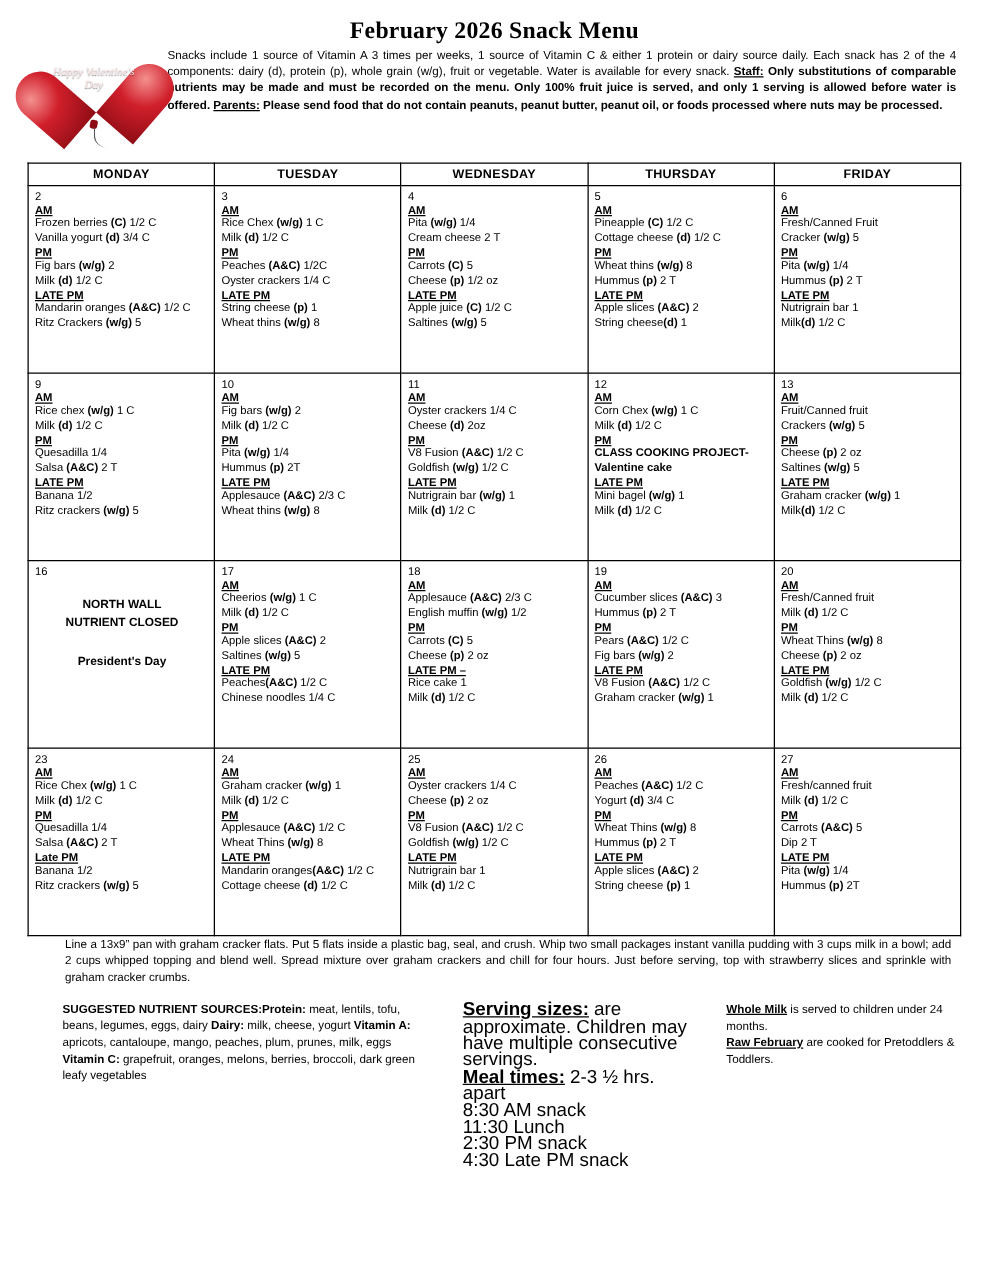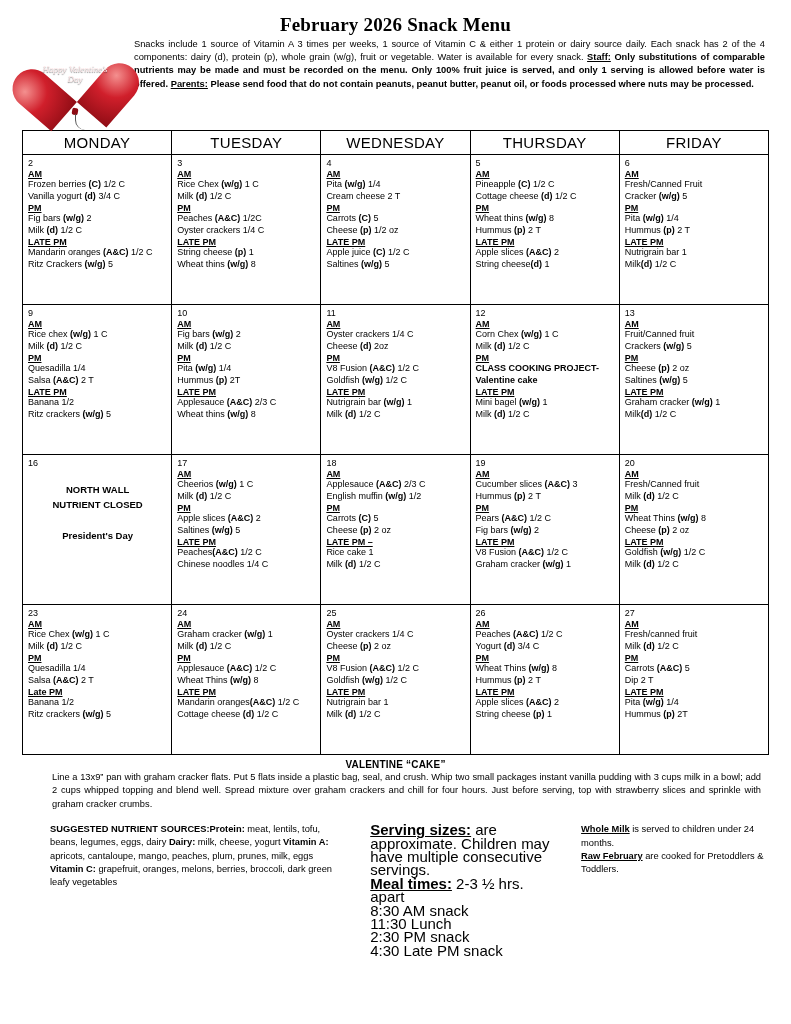--- a/index.html
+++ b/index.html
@@ -29,21 +29,21 @@
     margin-left: 112px;
     font-size: 9.3px;
     line-height: 13.2px;
     text-align: justify;
     padding-right: 4px;
   }
   .intro b { font-weight: bold; }
   .u { text-decoration: underline; }
 
   
-  .balloon { position: absolute; left: 6px; top: 14px; width: 100px; height: 104px; }
+  .balloon { position: absolute; left: 6px; top: 2px; width: 100px; height: 104px; }
   .heart-wrap { position: relative; width: 100px; height: 100px; }
   .heart {
     position: absolute; left: 8px; top: 12px; width: 78px; height: 70px;
     transform: rotate(-4deg);
   }
   .heart:before, .heart:after {
     content: ""; position: absolute; top: 0; width: 39px; height: 62px;
     background: radial-gradient(circle at 32% 26%, #f4908f 0%, #d01f2b 42%, #8d0c14 100%);
     border-radius: 39px 39px 0 0;
   }
@@ -67,21 +67,21 @@
   }
   .balloon-string {
     position: absolute; left: 47px; top: 86px; width: 10px; height: 16px;
     border-left: 1px solid #555; border-bottom-left-radius: 10px;
   }
 
   
   table.cal { border-collapse: collapse; width: 747px; table-layout: fixed; margin-top: 4px; }
   table.cal th, table.cal td { border: 1px solid #000; vertical-align: top; }
   table.cal th {
-    font-size: 15px; font-weight: normal; text-align: center; padding: 3px 0;
+    font-size: 10px; font-weight: bold; text-align: center; padding: 3px 0;
     font-family: "Liberation Sans", sans-serif; letter-spacing: .3px;
   }
   table.cal td { padding: 3px 4px 4px 5px; height: 150px; }
   .daynum { font-size: 9px; font-weight: normal; margin-bottom: 0px; }
   .seg { margin-top: 1px; }
   .seg-label { font-weight: bold; text-decoration: underline; font-size: 9px; }
   .line { font-size: 9px; line-height: 11.6px; }
   .line b { font-weight: bold; }
   .closed { text-align: center; font-weight: bold; font-size: 9.5px; line-height: 15px; padding-top: 14px; }
   .closed .sub { margin-top: 16px; }
@@ -489,21 +489,20 @@
               <div class="seg-label">LATE PM</div>
               <div class="line">Pita <b>(w/g)</b>  1/4</div>
               <div class="line">Hummus <b>(p)</b> 2T</div>
             </div>
           </td>
         </tr>
       </tbody>
   </table>
 
   <div>
-    <div class="recipe-title">VALENTINE “CAKE”</div>
     <div class="recipe-body">Line a 13x9” pan with graham cracker flats.  Put 5 flats inside a plastic bag, seal, and crush.  Whip two small packages instant vanilla pudding with 3 cups milk in a bowl; add 2 cups whipped topping and blend well.  Spread mixture over graham crackers and chill for four hours.  Just before serving, top with strawberry slices and sprinkle with graham cracker crumbs.</div>
   </div>
 
   <div class="footer">
 
     <div class="col-nutrients">
       <b>SUGGESTED NUTRIENT SOURCES:</b><b>Protein:</b><span> meat, lentils, tofu, beans, legumes, eggs, dairy </span><b>Dairy:</b><span> milk, cheese, yogurt </span><b>Vitamin A:</b><span> apricots, cantaloupe, mango, peaches, plum, prunes, milk, eggs </span><b>Vitamin C:</b><span>  grapefruit, oranges, melons, berries, broccoli, dark green leafy vegetables</span>
     </div>
 
     <div class="col-serving">

